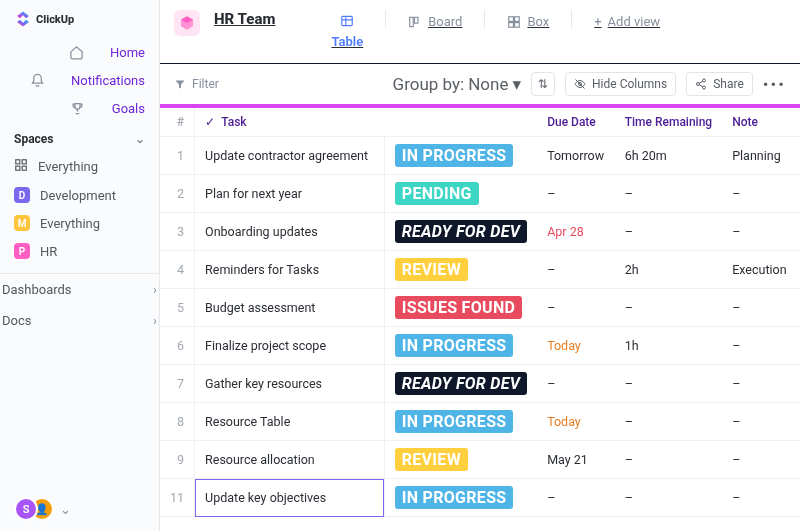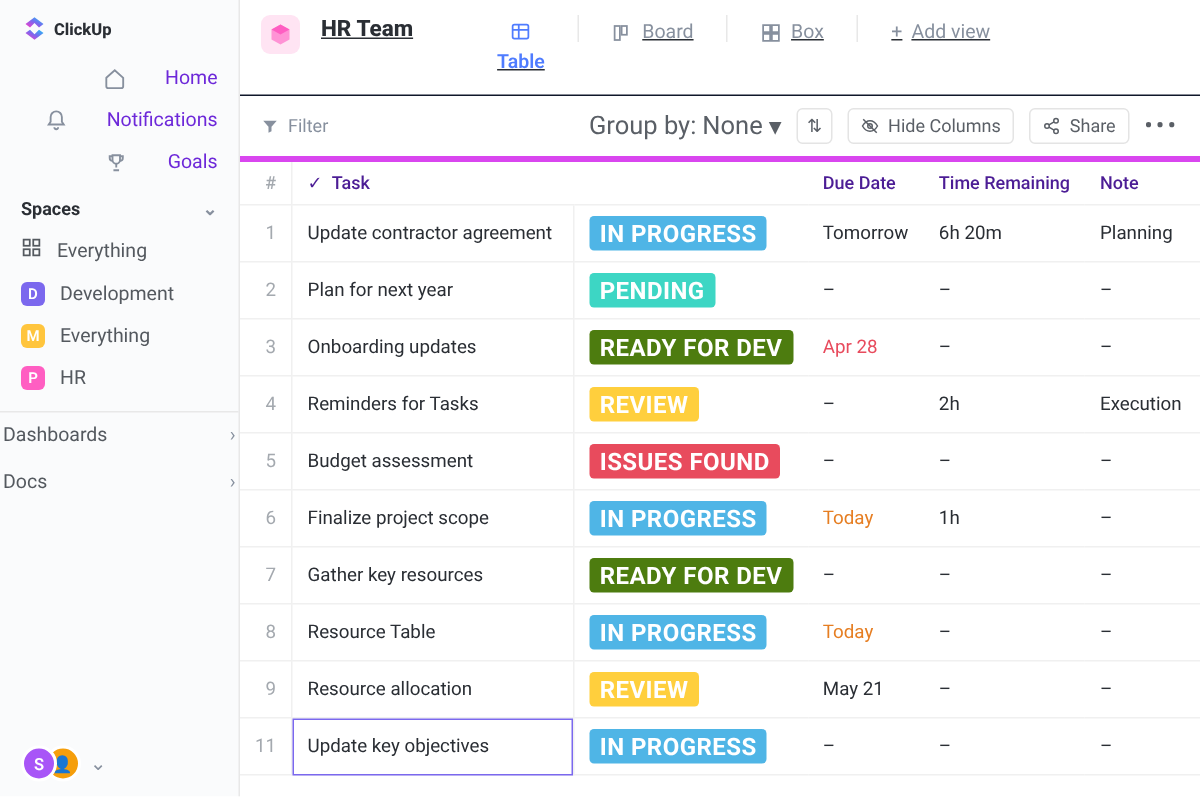--- a/index.html
+++ b/index.html
@@ -41,21 +41,21 @@
 th { color: #4c1d95; font-weight: 500; font-size: 12px; }
 th:first-child, td:first-child { width: 28px; text-align: right; color: #a4a9af; border-right: 1px solid #f0f0f0; }
 td.taskcell { border-right: 1px solid #f0f0f0; width: 210px; }
 td.statuscell { width: 105px; }
 td.duedate { width: 80px; }
 td.timerem { width: 100px; }
 td.note { width: 90px; }
 .status-pill { display: inline-block; padding: 2px 7px; border-radius: 3px; font-size: 16px; font-weight: 700; color: #fff; letter-spacing: 0.3px; }
 .s-inprogress { background: #4fb5e6; }
 .s-pending { background: #3dd6c4; }
-.s-readyfordev { background: #4d7c0f; }
+.s-readyfordev { background: #0f172a; font-style: italic; }
 .s-review { background: #ffcf3d; }
 .s-issuesfound { background: #e84b5d; }
 .due-today { color: #e67e22; }
 .due-apr { color: #e84b5d; }
 .row-editing td.taskcell { outline: 1.5px solid #7b68ee; outline-offset: -1.5px; background: #fff; }
 .dots { letter-spacing: 2px; }
 </style>
 </head>
 <body>
 

